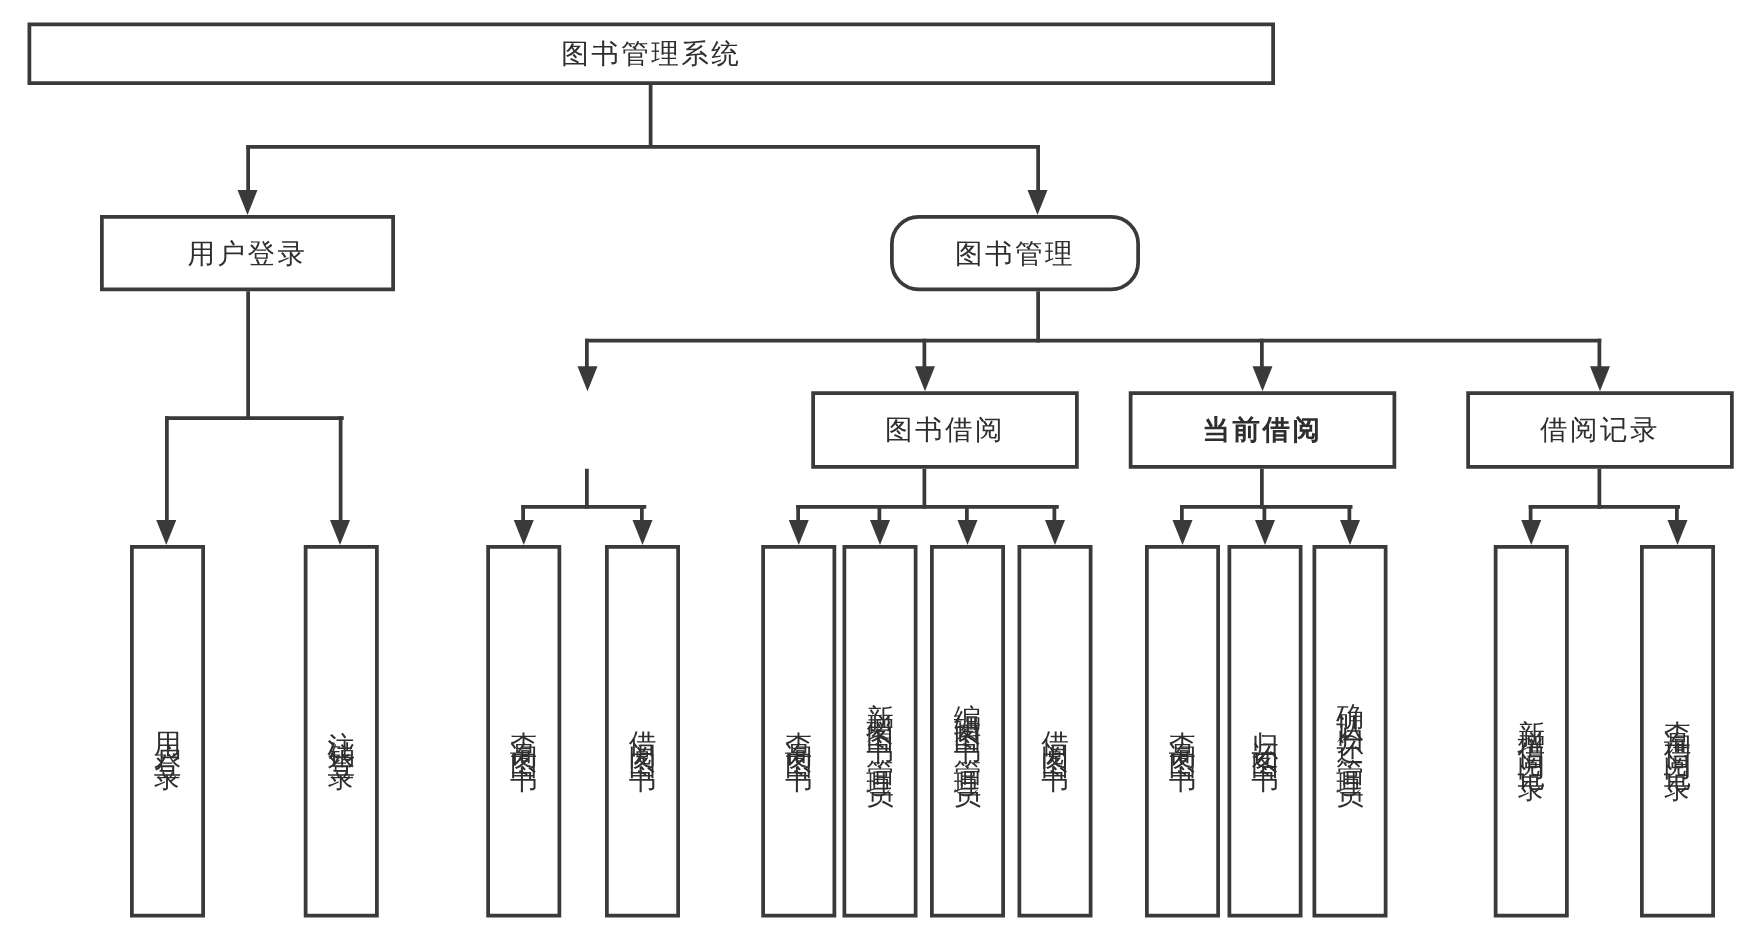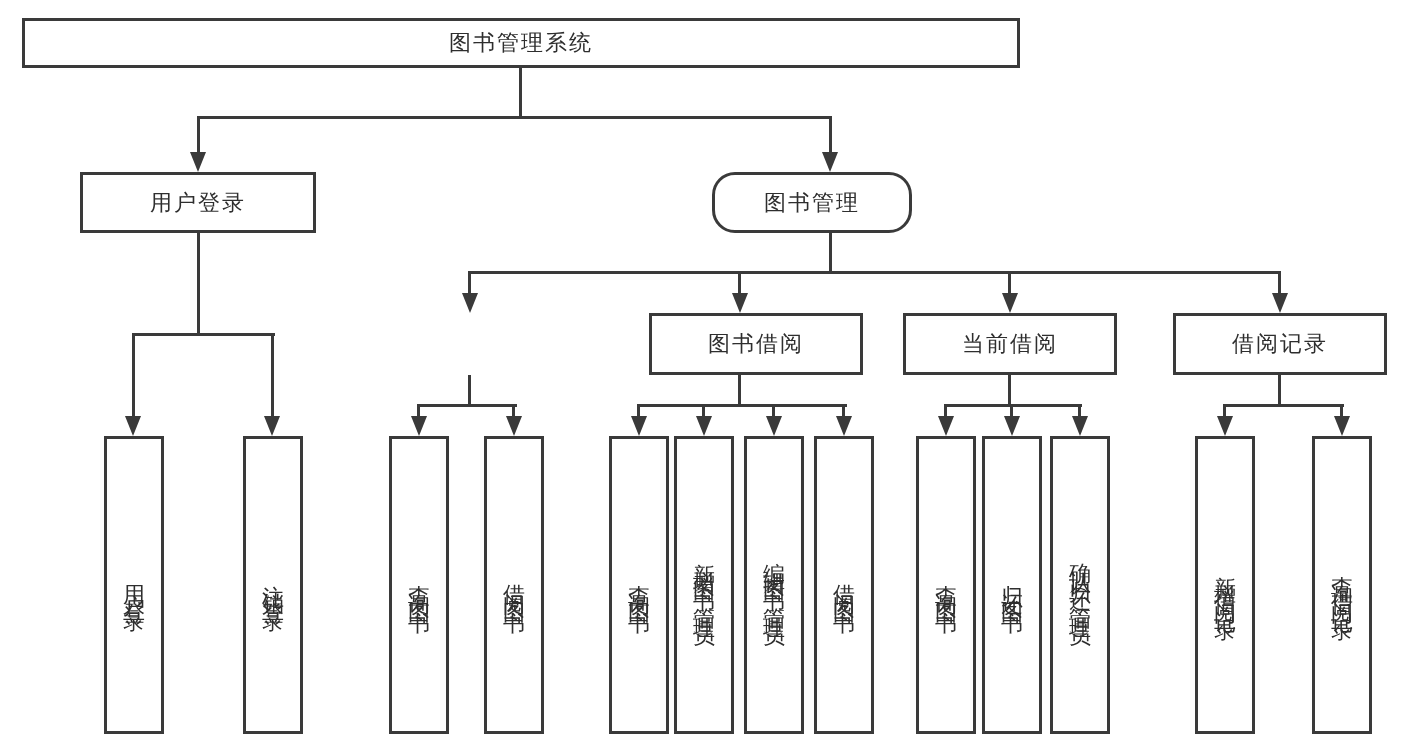--- a/index.html
+++ b/index.html
@@ -58,21 +58,21 @@
   <div class="line" style="left:468px;  top:271px; width:3px; height:24px;"></div>
   <div class="line" style="left:738px;  top:271px; width:3px; height:24px;"></div>
   <div class="line" style="left:1008px; top:271px; width:3px; height:24px;"></div>
   <div class="line" style="left:1278px; top:271px; width:3px; height:24px;"></div>
   <div class="arrow" style="left:462px;  top:293px;"></div>
   <div class="arrow" style="left:732px;  top:293px;"></div>
   <div class="arrow" style="left:1002px; top:293px;"></div>
   <div class="arrow" style="left:1272px; top:293px;"></div>
 
   <div class="box hlabel" style="left:633px; top:313px; width:214px; height:62px;margin-left:16px;">图书借阅</div>
-  <div class="box hlabel" style="left:903px; top:313px; width:214px; height:62px;">当前借阅</div>
+  <div class="box hlabel" style="left:903px; top:313px; width:214px; height:62px;font-weight:bold;">当前借阅</div>
   <div class="box hlabel" style="left:1173px; top:313px; width:214px; height:62px;">借阅记录</div>
 
   <div class="line" style="left:468px; top:375px; width:3px; height:32px;"></div>
   <div class="line" style="left:417px; top:404px; width:100px; height:3px;"></div>
   <div class="line" style="left:417px; top:404px; width:3px; height:14px;"></div>
   <div class="line" style="left:512px; top:404px; width:3px; height:14px;"></div>
   <div class="arrow" style="left:411px; top:416px;"></div>
   <div class="arrow" style="left:506px; top:416px;"></div>
 
   <div class="line" style="left:738px; top:375px; width:3px; height:32px;"></div>

